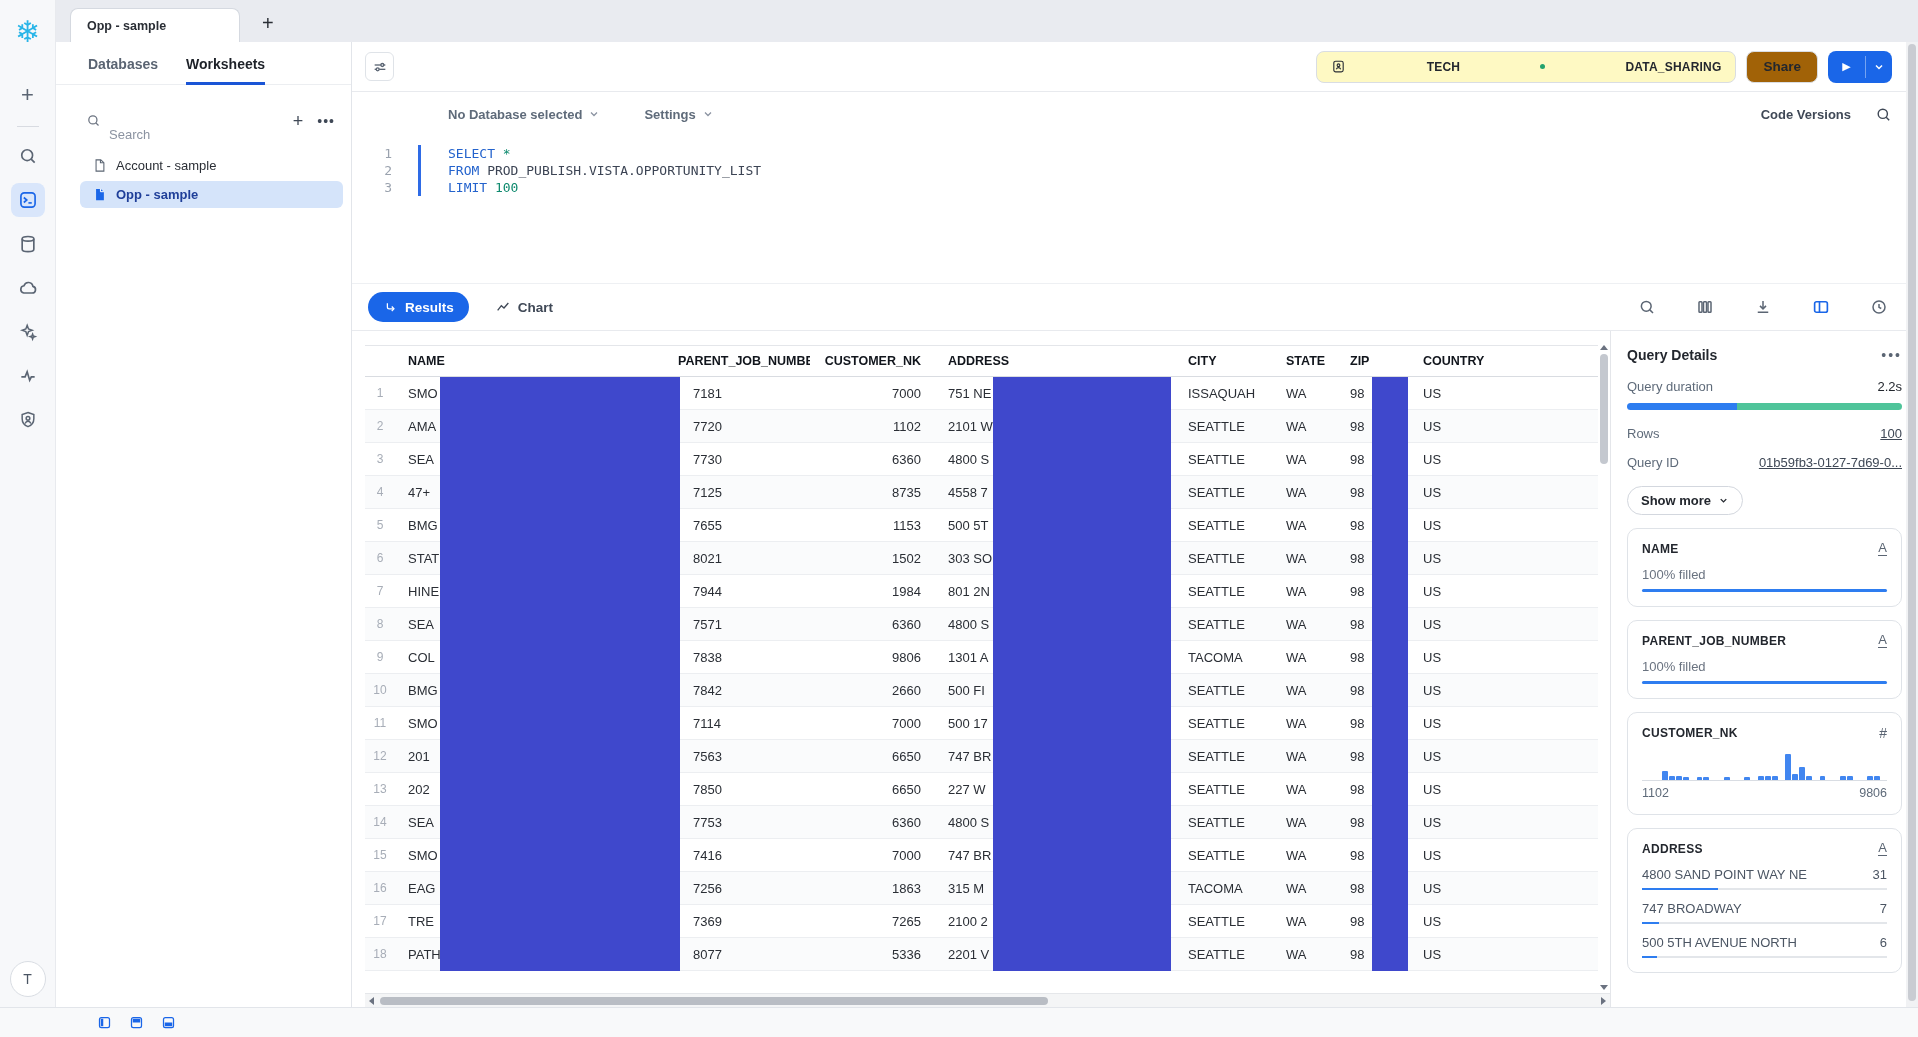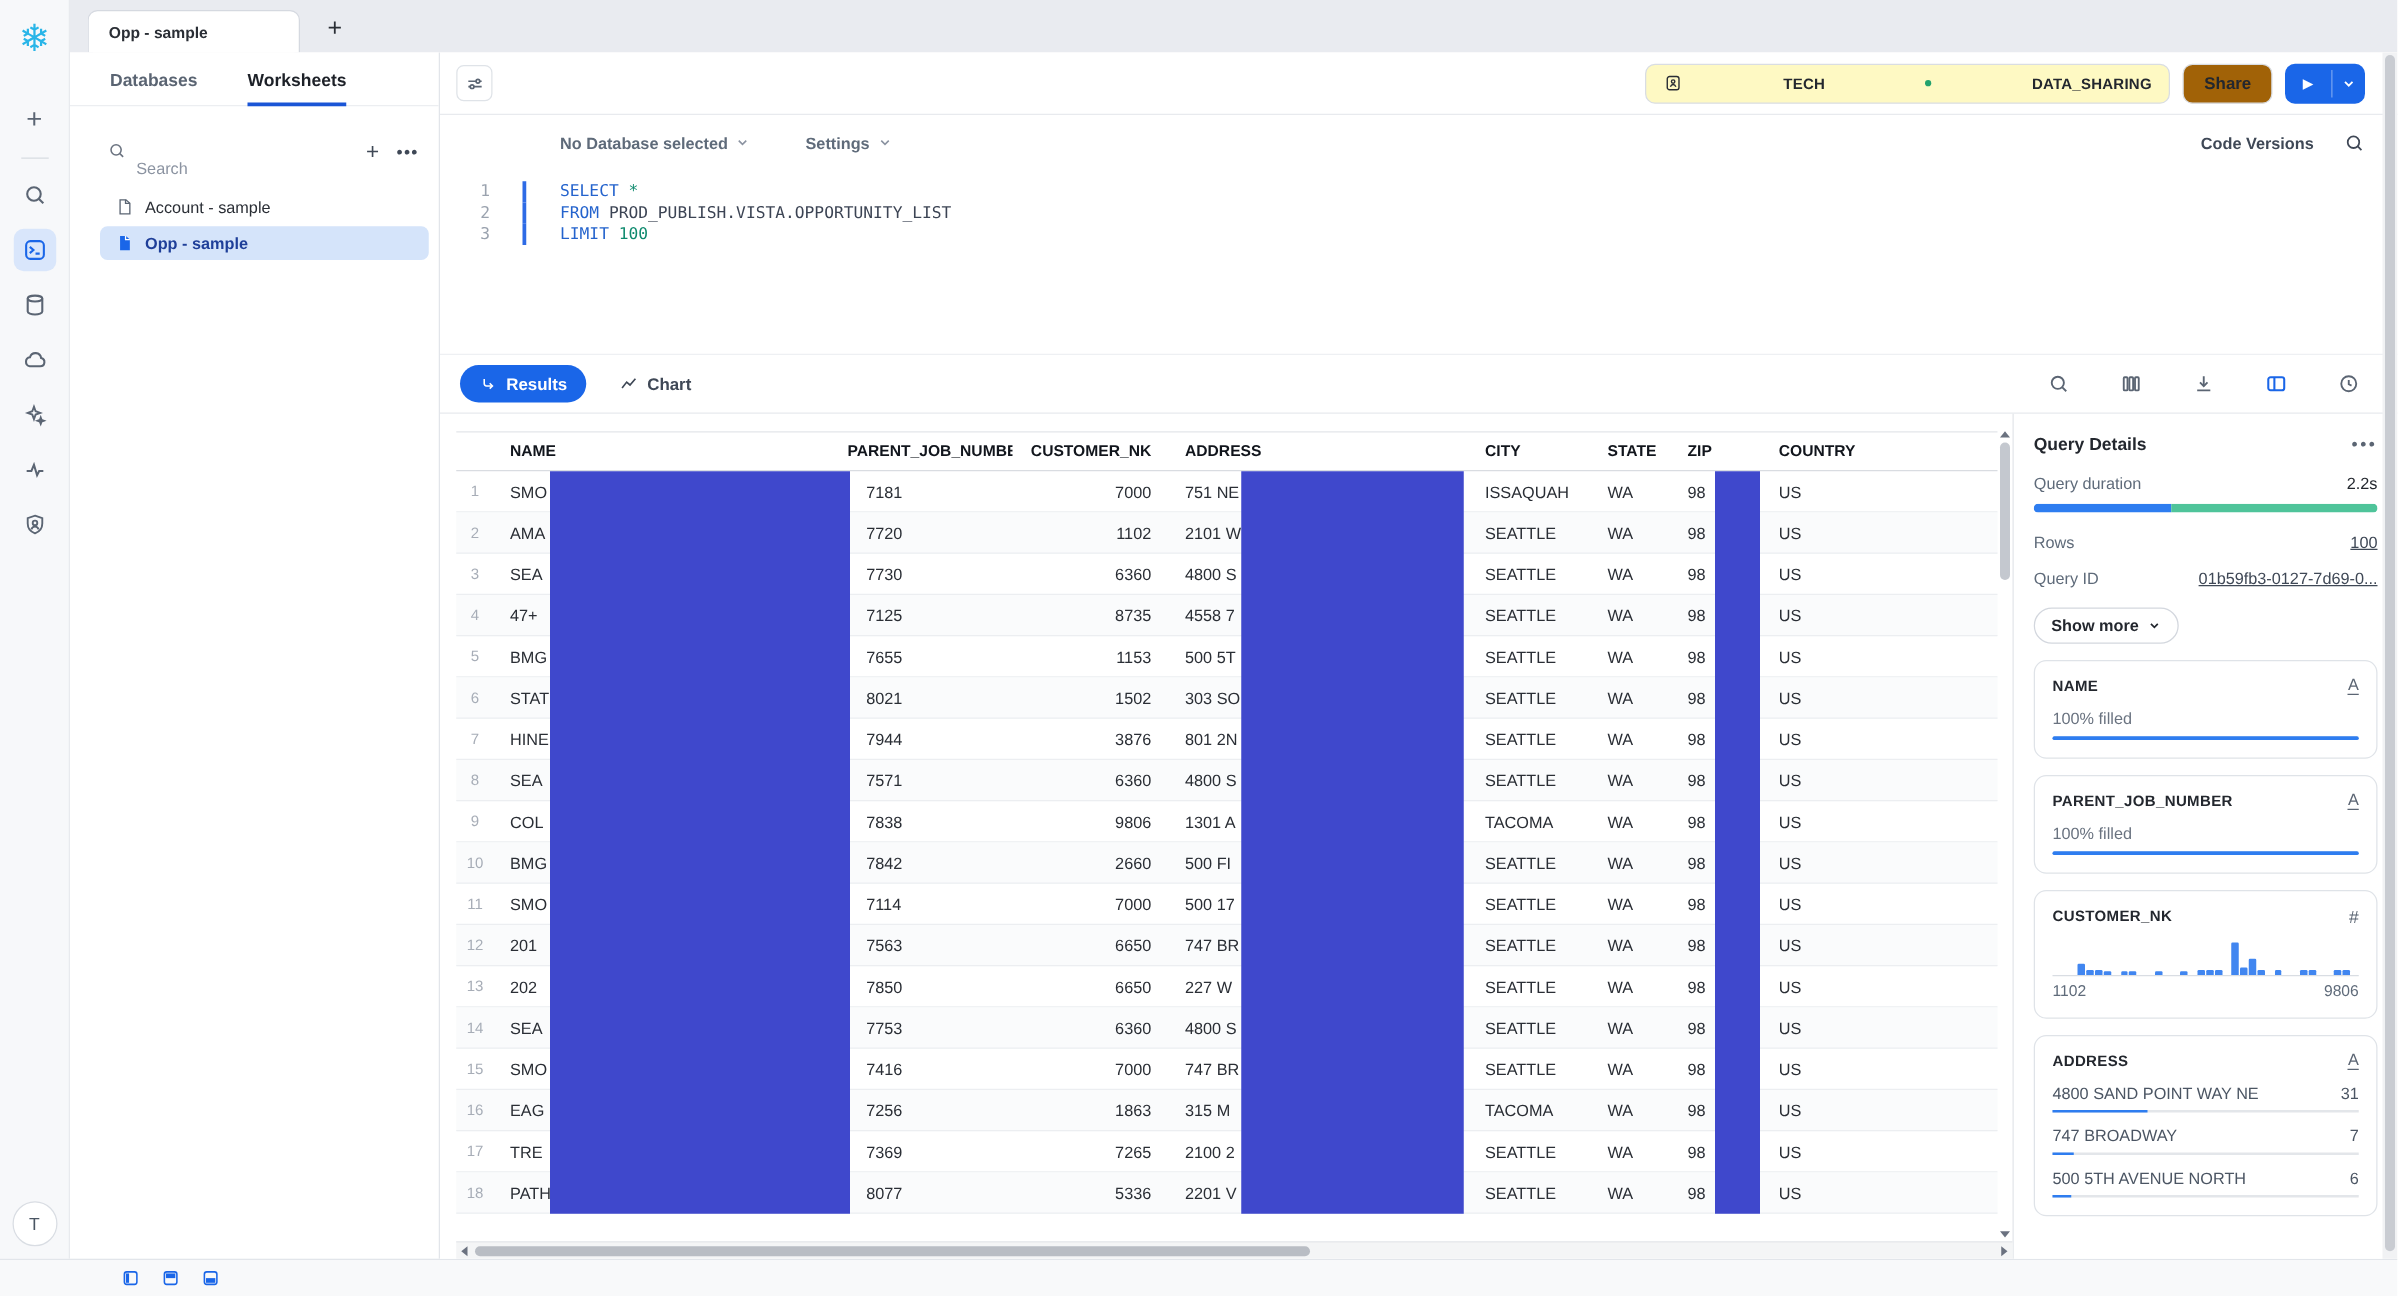--- a/index.html
+++ b/index.html
@@ -16,21 +16,21 @@
   .rail-div { width:22px; height:1px; background:#d8dbe1; margin:4px 0 12px; }
   .avatar { margin-top:auto; margin-bottom:10px; width:36px; height:36px; border-radius:50%; background:#fff; border:1px solid #d9dde3; display:flex; align-items:center; justify-content:center; font-size:14px; color:#4a5563; }
 
   
   .topstrip { grid-column:2/4; grid-row:1; background:#e9ebf0; display:flex; align-items:flex-end; }
   .wstab { margin-left:14px; width:170px; height:34px; background:#fff; border:1px solid #d5d9e0; border-bottom:none; border-radius:8px 8px 0 0; display:flex; align-items:center; padding-left:16px; font-size:12.5px; font-weight:bold; color:#2a2e35; }
   .tab-plus { font-size:20px; color:#2a2e35; margin-left:22px; margin-bottom:7px; cursor:default; }
 
   
   .sidebar { grid-column:2; grid-row:2; background:#fff; border-right:1px solid #e2e5ea; padding-top:14px; overflow:hidden; }
-  .side-tabs { display:flex; gap:40px; padding-left:32px; border-bottom:1px solid #eceef1;text-align:right; }
+  .side-tabs { display:flex; gap:28px; padding-left:32px; border-bottom:1px solid #eceef1;text-align:right; }
   .side-tab { font-size:14px; font-weight:bold; padding-bottom:12px; color:#5a6472; position:relative; }
   .side-tab.active { color:#1d2128; }
   .side-tab.active::after { content:""; position:absolute; left:0; right:0; bottom:-1px; height:3px; background:#1a55d6; }
   .search-row { display:flex; align-items:center; margin:14px 16px 10px 30px; color:#8b93a1; }
   .search-row svg { width:15px; height:15px; color:#6b7380; }
   .search-ph { font-size:13px; margin-left:8px; flex:1;margin-top:28px; }
   .search-row .mini { color:#3f4856; margin-left:14px; font-size:18px; line-height:14px; }
   .ws-item { display:flex; align-items:center; height:27px; margin:2px 8px 2px 24px; border-radius:6px; padding-left:12px; font-size:13px; color:#2a2e35; }
   .ws-item svg { width:15px; height:15px; margin-right:9px; color:#5b6573; flex:none; }
   .ws-item.selected { background:#d5e4fa; color:#1f3f99; font-weight:bold; }
@@ -428,21 +428,21 @@
                 <div class="c c5">SEATTLE</div>
                 <div class="c c6">WA</div>
                 <div class="c c7">98</div>
                 <div class="c c8">US</div>
                 <div class="cf"></div>
               </div>
               <div class="trow">
                 <div class="c c0">7</div>
                 <div class="c c1">HINE</div>
                 <div class="c c2">7944</div>
-                <div class="c c3">3876</div>
+                <div class="c c3">1984</div>
                 <div class="c c4">801 2N</div>
                 <div class="c c5">SEATTLE</div>
                 <div class="c c6">WA</div>
                 <div class="c c7">98</div>
                 <div class="c c8">US</div>
                 <div class="cf"></div>
               </div>
               <div class="trow">
                 <div class="c c0">8</div>
                 <div class="c c1">SEA</div>

